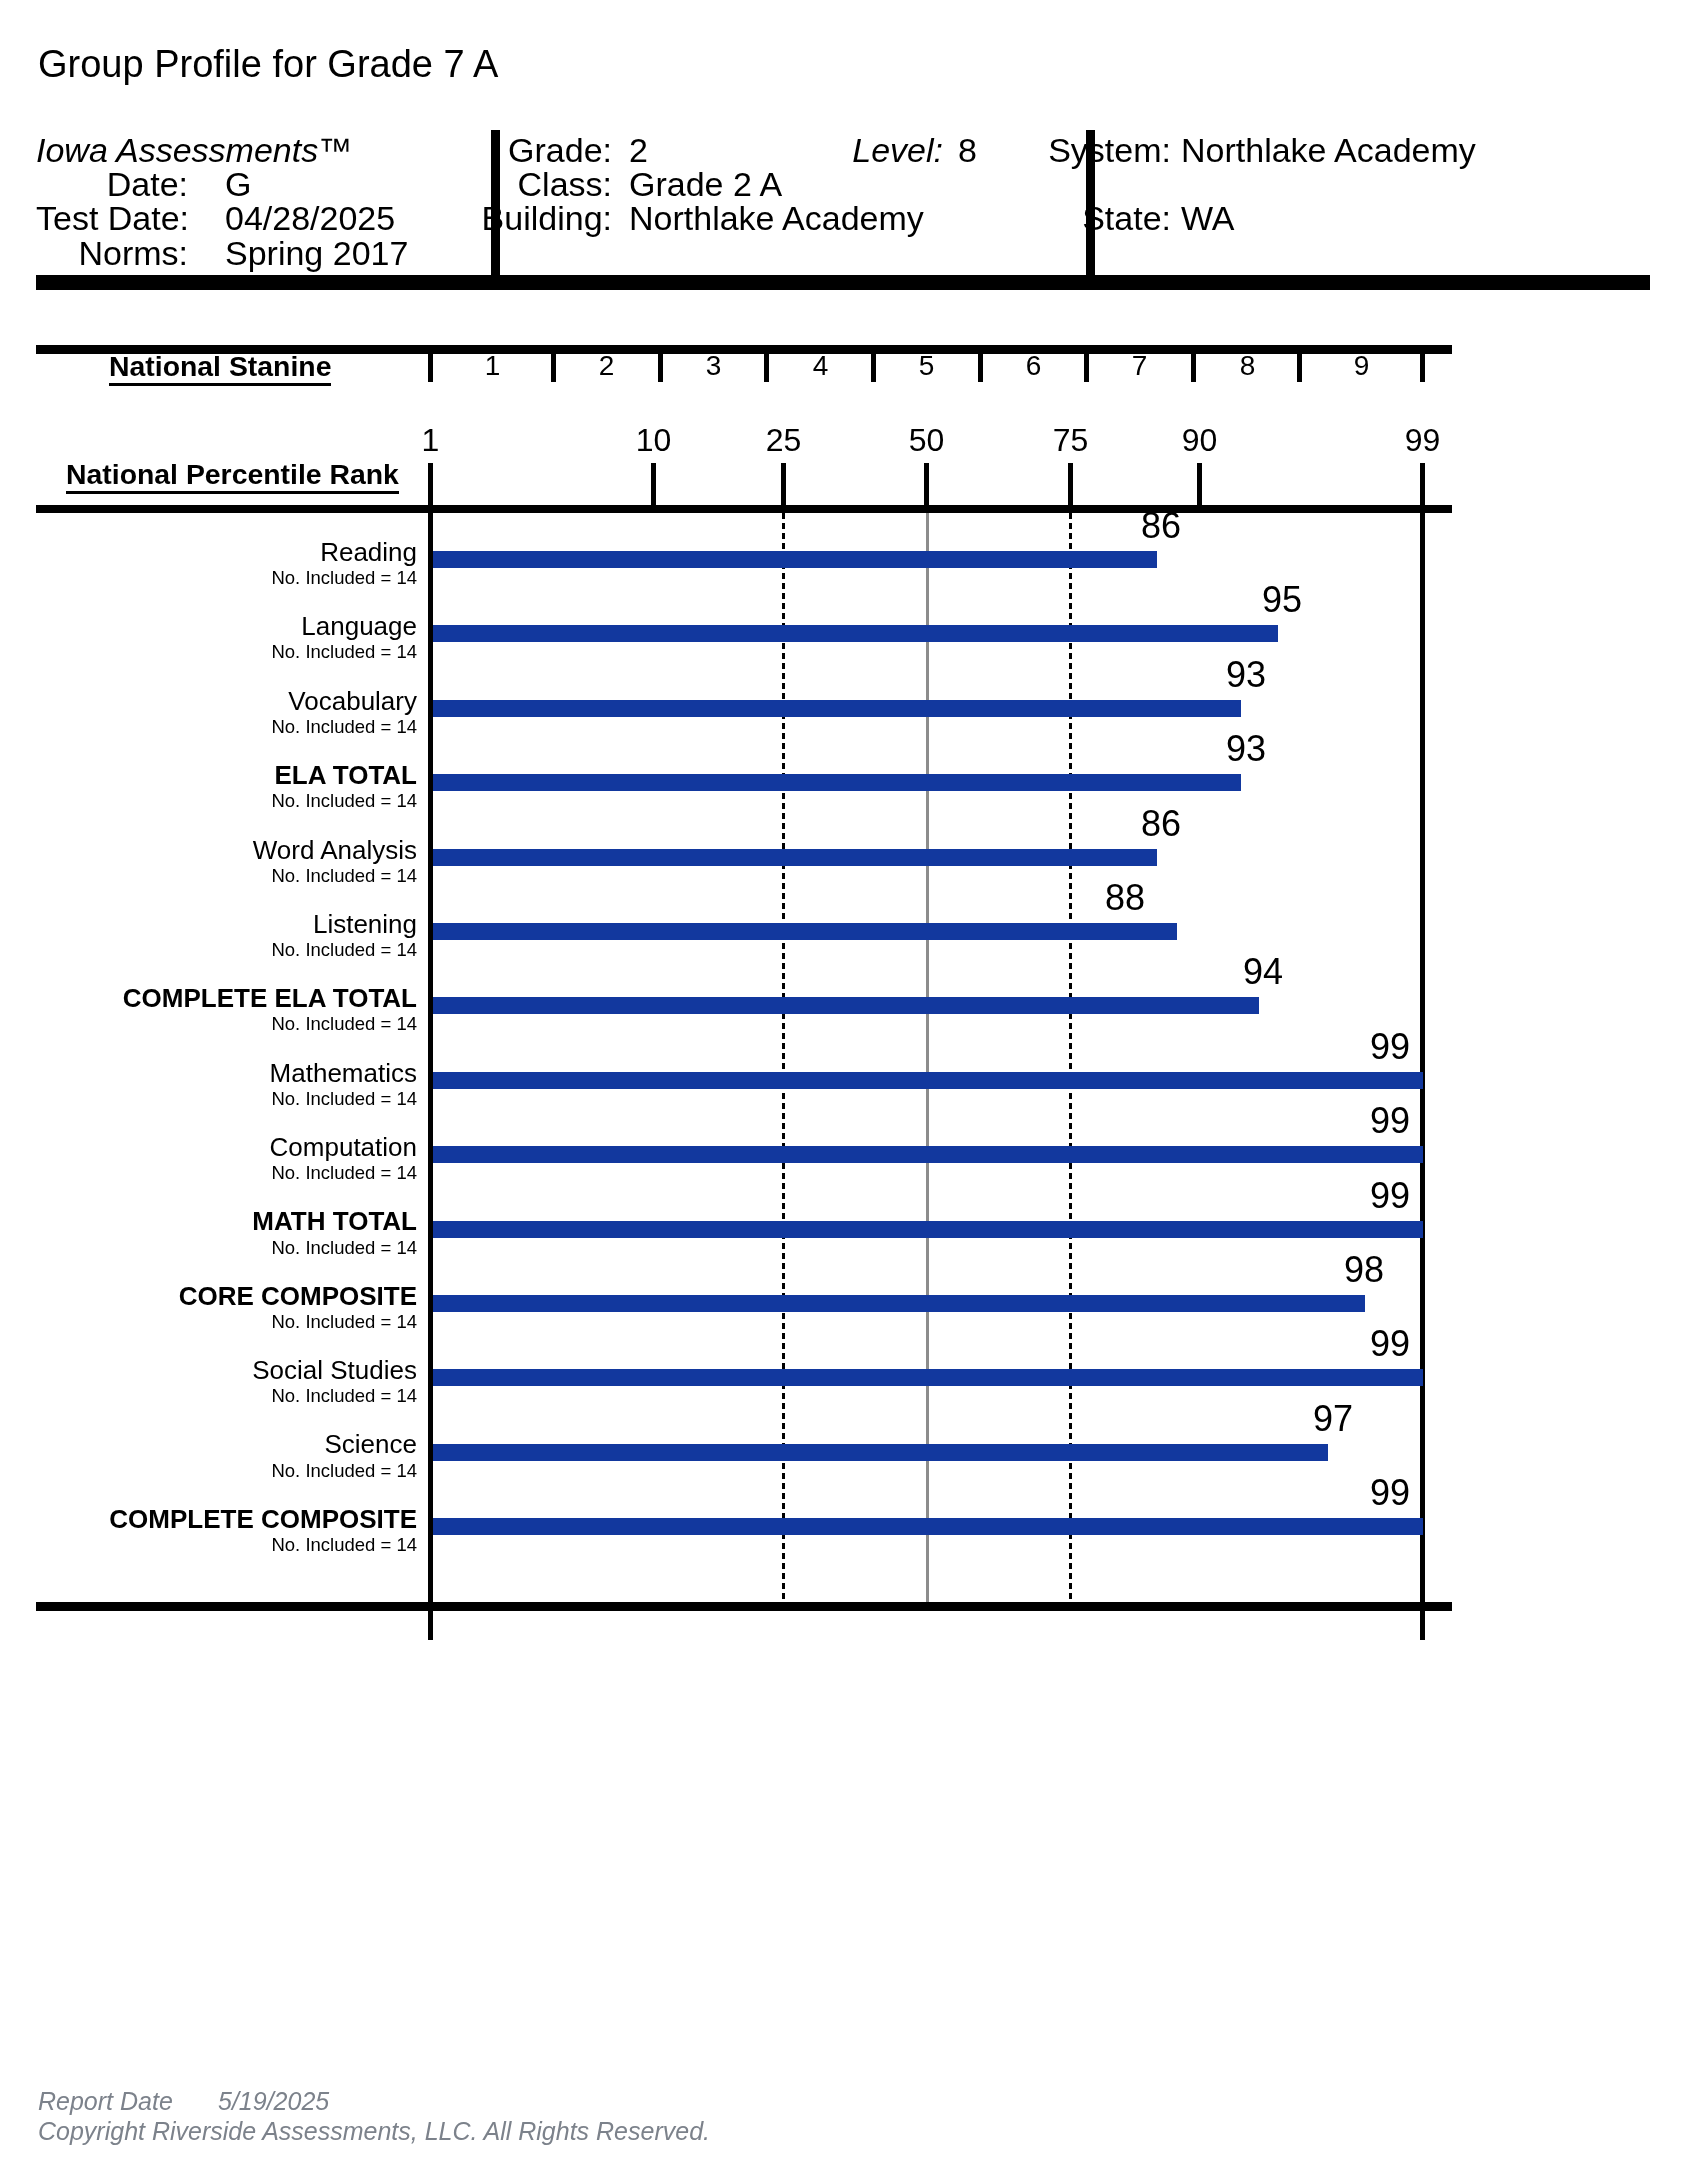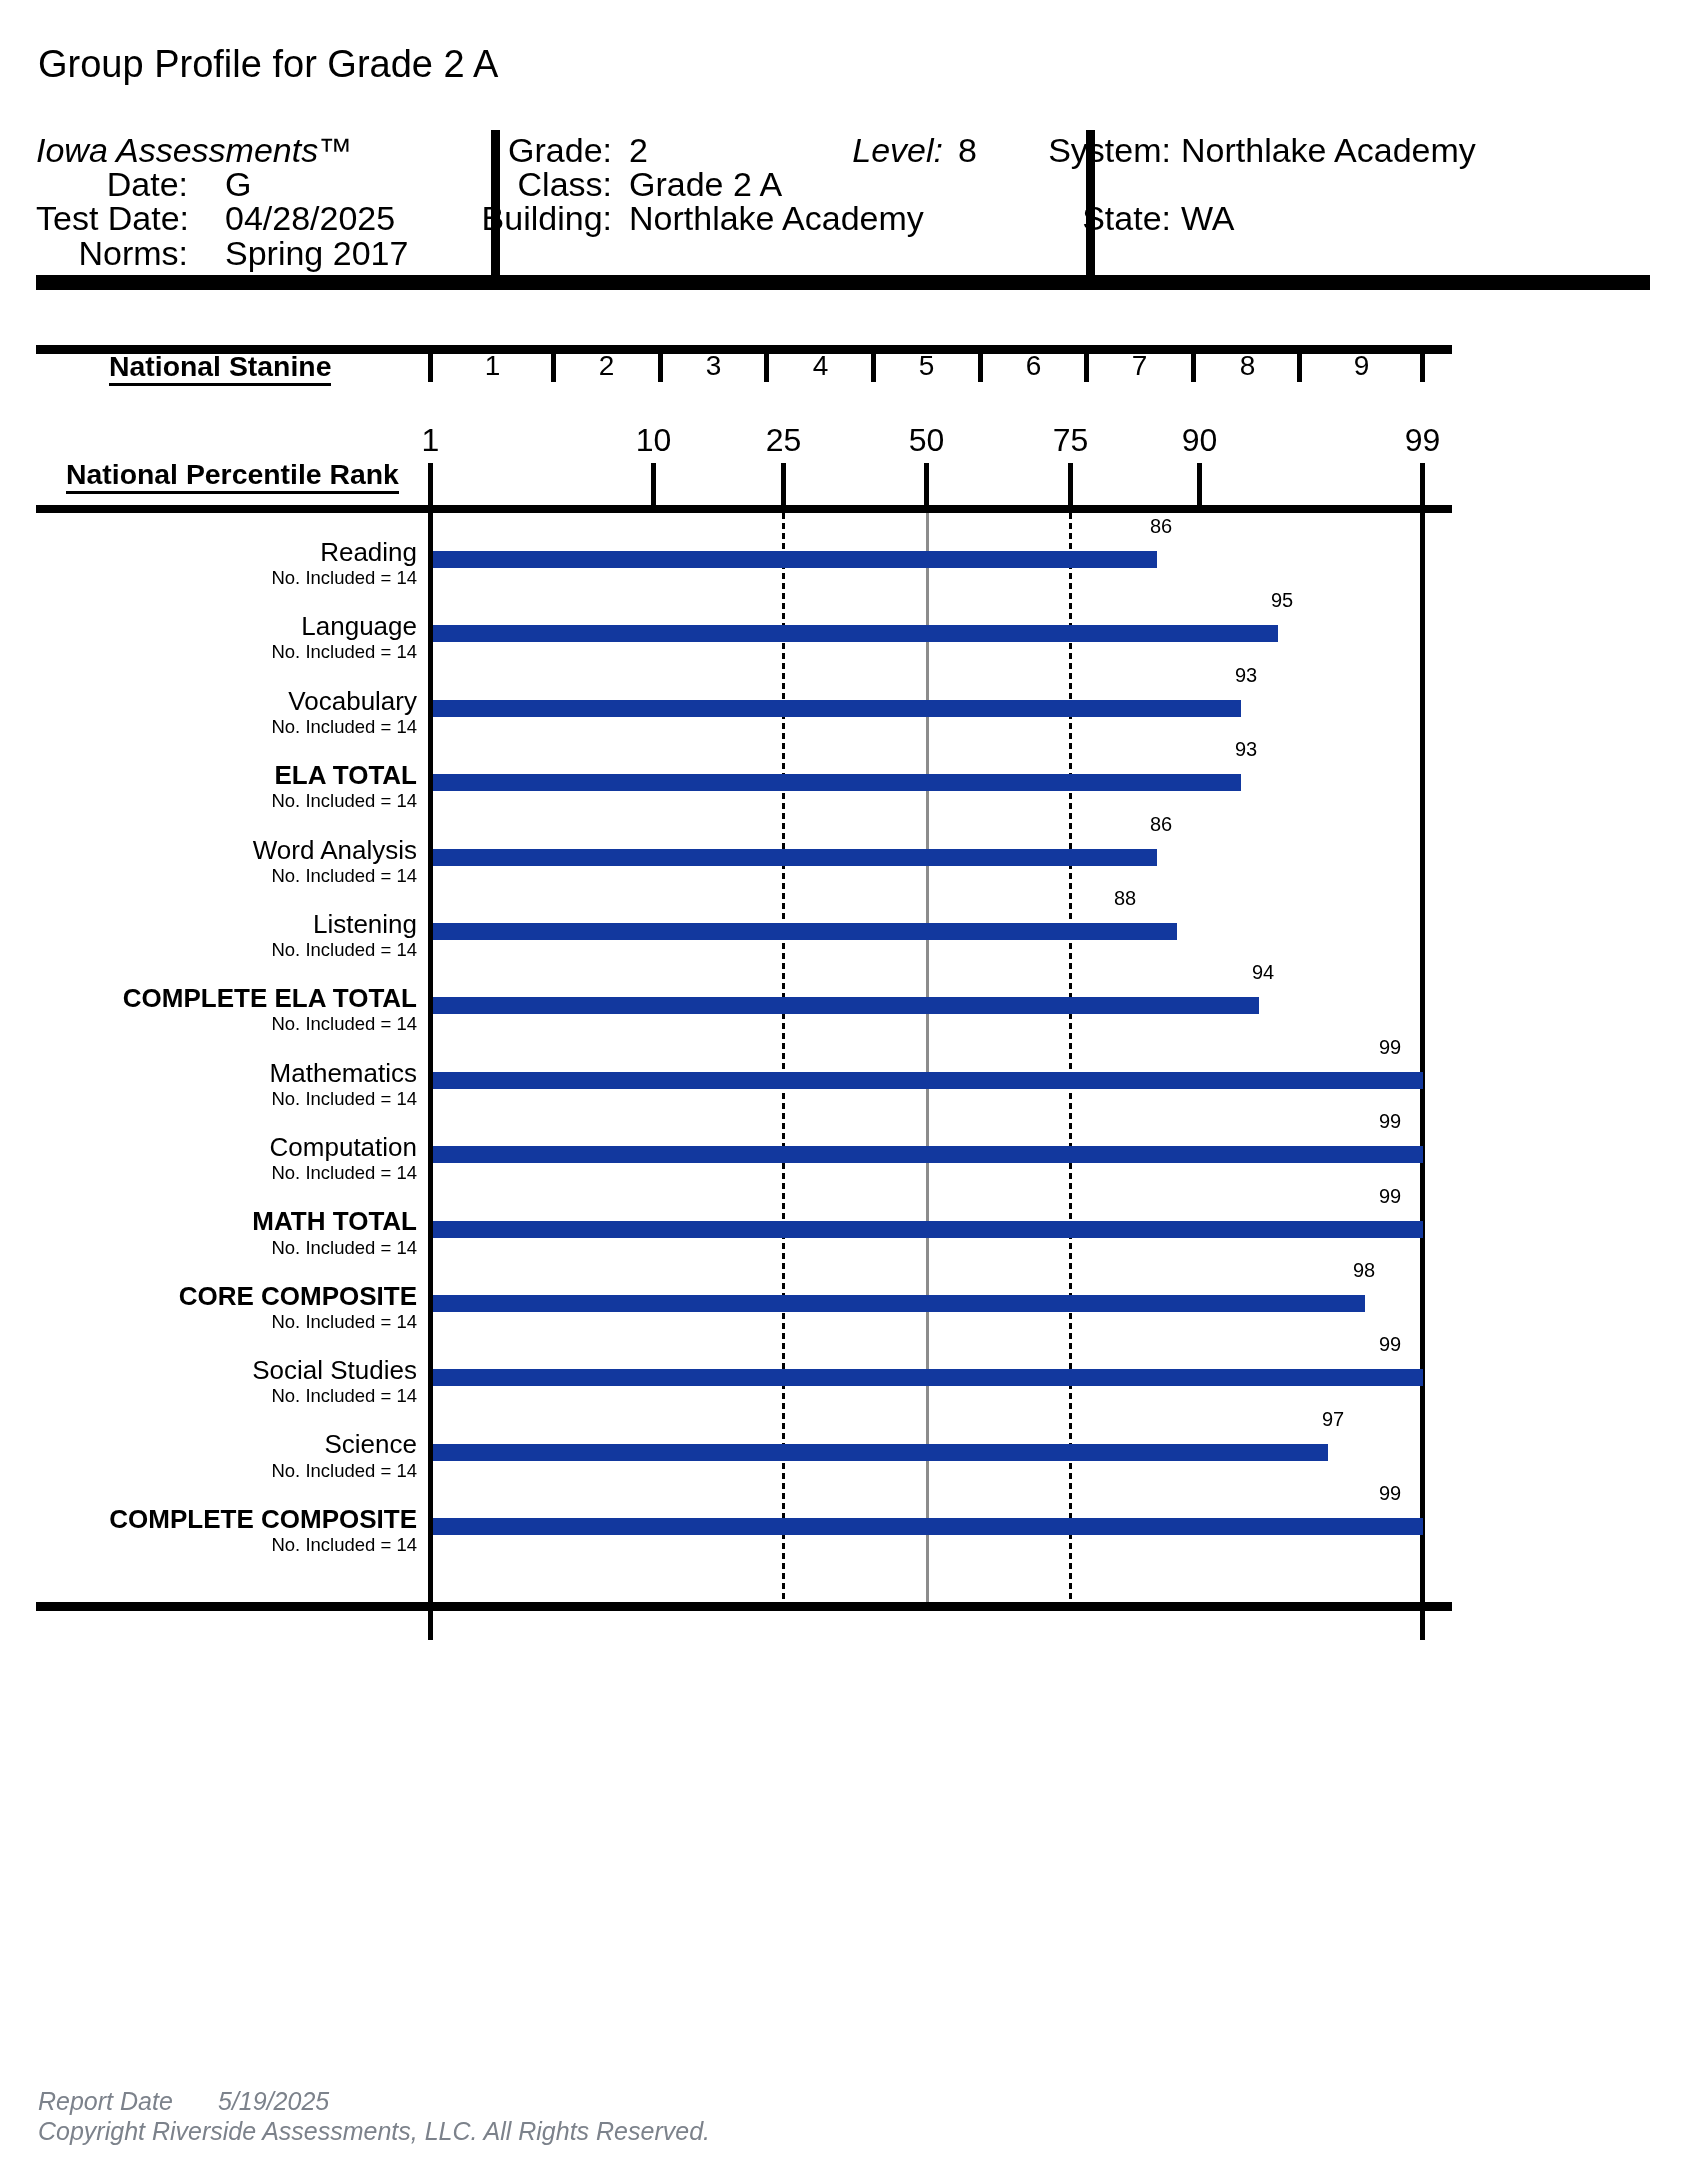--- a/index.html
+++ b/index.html
@@ -25,28 +25,28 @@
   .pr-num{top:423px;height:34px;line-height:34px;font-size:32px;text-align:center;width:79px;}
   .pr-tick{width:5.3px;height:46px;top:463px;background:#000;}
   
   .axis-v{width:5.3px;top:505px;height:1135px;background:#000;}
   .grid-dash{width:2.6px;top:513px;height:1089px;background:repeating-linear-gradient(180deg,#000 0 6px,transparent 6px 10px);}
   .grid-gray{width:2.6px;top:513px;height:1089px;}
   .bar{height:17px;}
   .row-name{font-size:26px;height:37px;line-height:37px;text-align:right;white-space:nowrap;}
   .row-name.bold{font-weight:bold;}
   .row-n{font-size:18.5px;height:24px;line-height:24px;text-align:right;white-space:nowrap;}
-  .bar-val{font-size:20px;height:32px;line-height:32px;text-align:center;width:106px;}
+  .bar-val{font-size:36px;height:32px;line-height:32px;text-align:center;width:106px;}
   
   .foot{font-size:25px;font-style:italic;height:30px;line-height:30px;white-space:nowrap;}
 </style>
 </head>
 <body>
 
-<div class="abs" id="title">Group Profile for Grade 2 A</div>
+<div class="abs" id="title">Group Profile for Grade 7 A</div>
 
 <div class="abs hline italic" style="left:36px;top:134px;">Iowa Assessments™</div>
 
 <div class="abs hline hlabel" style="left:36px;top:168px;width:152px;">Date:</div>
 <div class="abs hline hval" style="left:225px;top:168px;">G</div>
 <div class="abs hline hlabel" style="left:36px;top:202px;width:152px;">Test Date:</div>
 <div class="abs hline hval" style="left:225px;top:202px;">04/28/2025</div>
 <div class="abs hline hlabel" style="left:36px;top:237px;width:152px;">Norms:</div>
 <div class="abs hline hval" style="left:225px;top:237px;">Spring 2017</div>
 

